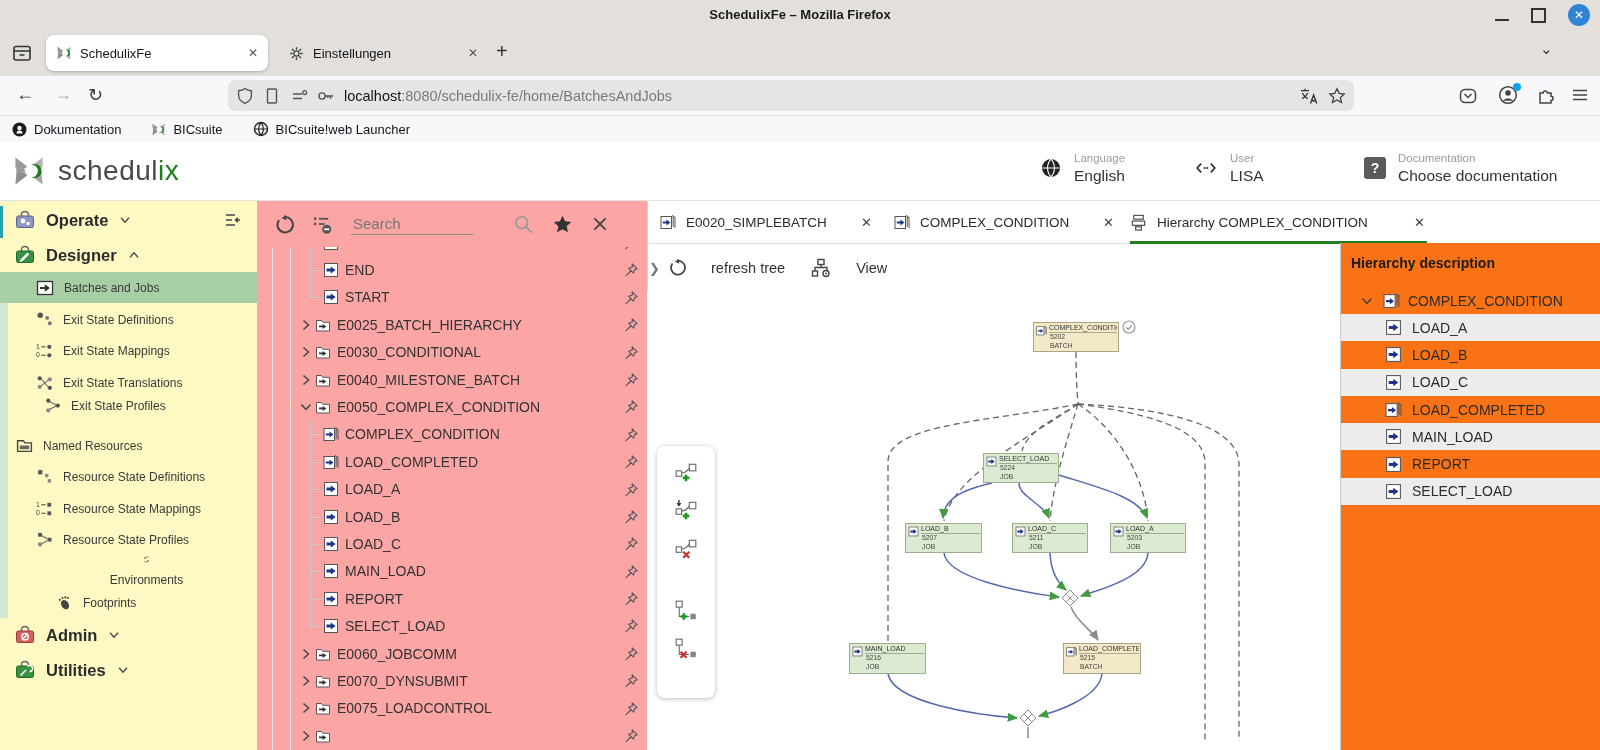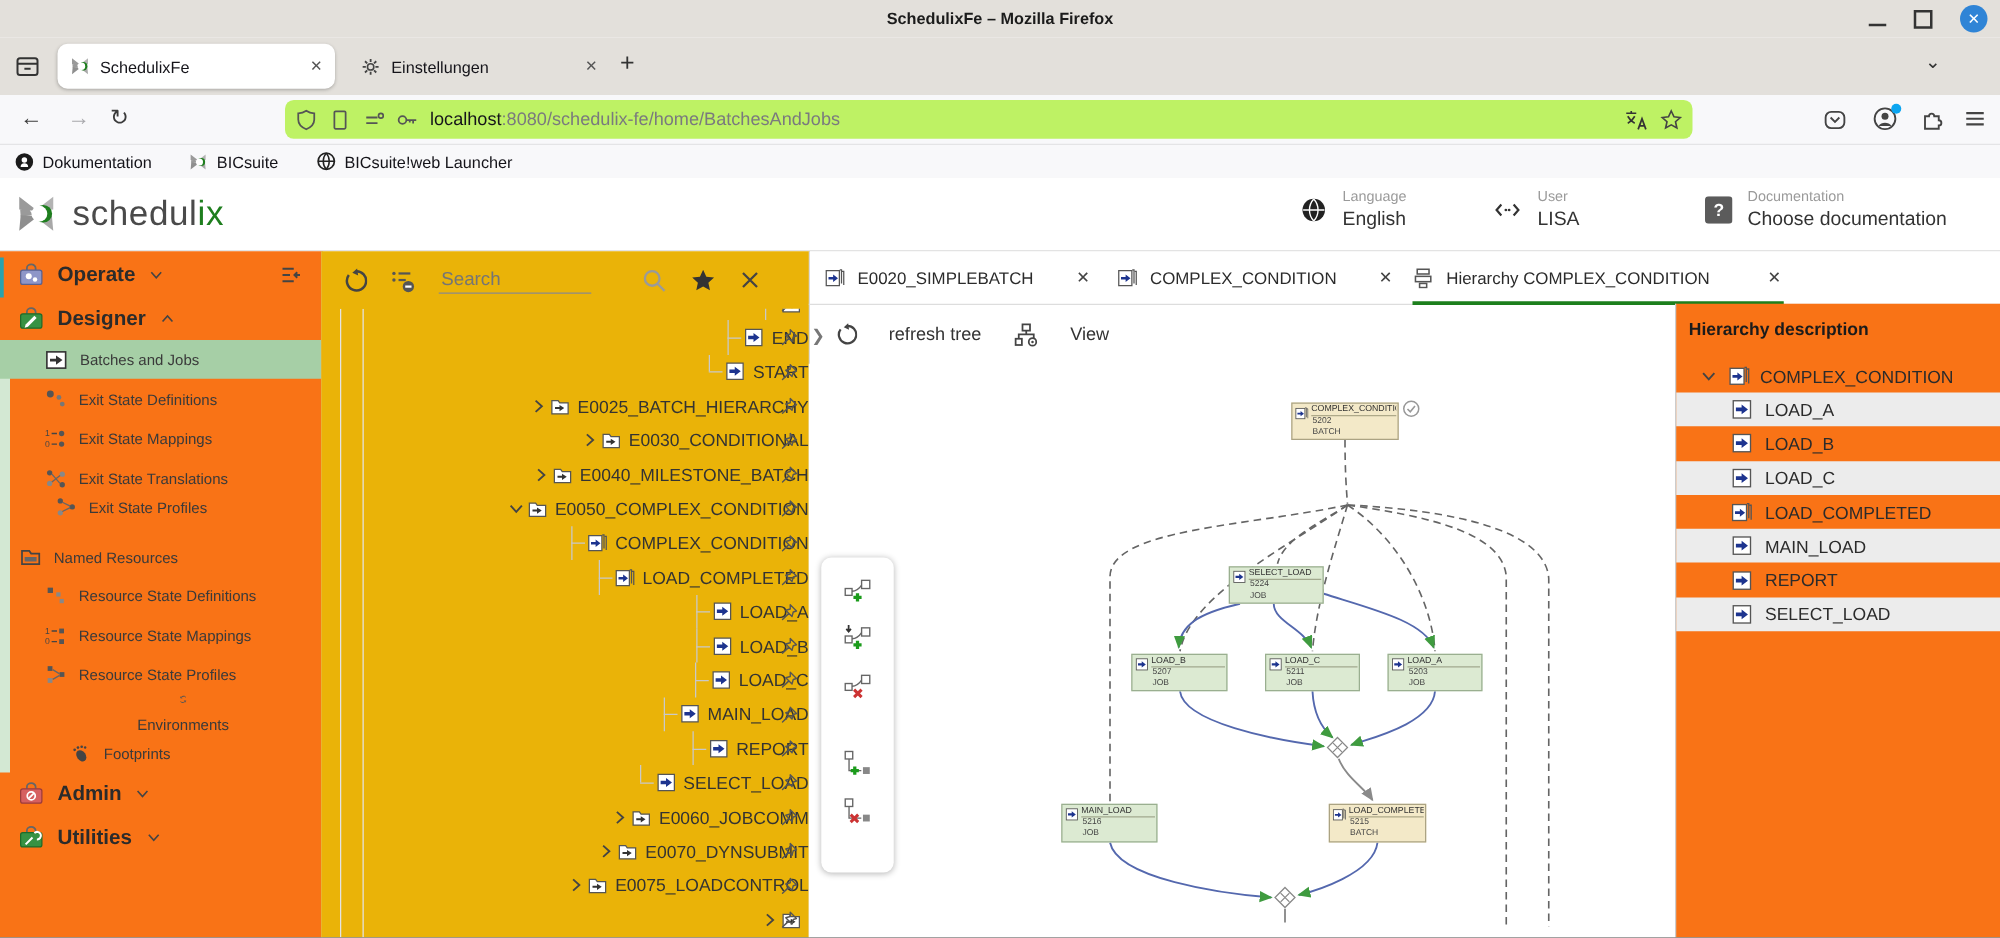--- a/index.html
+++ b/index.html
@@ -12,55 +12,55 @@
   .titlebar{position:absolute;left:0;top:0;width:1600px;height:30px;background:#e3e0db;}
   .win-title{position:absolute;left:0;right:0;top:7px;text-align:center;font-size:13px;font-weight:bold;color:#1b1b1b;}
   .winbtns{position:absolute;right:10px;top:4px;display:flex;gap:22px;align-items:center;height:22px;}
   .tabstrip{position:absolute;left:0;top:30px;width:1600px;height:46px;background:#e3e0db;}
   .btab{position:absolute;display:flex;align-items:center;gap:8px;height:36px;top:5px;border-radius:8px;padding:0 10px;font-size:13px;color:#15141a;}
   .btab.active{background:#fff;box-shadow:0 1px 3px rgba(0,0,0,.25);}
   .btab .tclose{margin-left:auto;font-size:12px;color:#555;}
   .navbar{position:absolute;left:0;top:76px;width:1600px;height:39px;background:#f8f8fa;border-bottom:1px solid #e4e4e6;}
   .navglyph{font-size:18px;color:#3b3b3b;}
   .navglyph.dim{color:#a9a9ad;}
-  .urlbar{position:absolute;left:228px;top:4px;width:1110px;height:31px;background:#bef264;border-radius:7px;display:flex;align-items:center;padding:0 8px;gap:9px;}
+  .urlbar{position:absolute;left:228px;top:4px;width:1110px;height:31px;background:#e5e5e5;border-radius:7px;display:flex;align-items:center;padding:0 8px;gap:9px;}
   .urltext{font-size:14.5px;color:#7a7a7e;white-space:nowrap;overflow:hidden;flex:1;}
   .urltext .host{color:#15141a;}
   .bookmarksbar{position:absolute;left:0;top:116px;width:1600px;height:26px;background:#f8f8fa;border-bottom:1px solid #eaeaec;display:flex;align-items:center;gap:30px;padding-left:12px;}
   .bmk{display:flex;align-items:center;gap:7px;font-size:13px;color:#15141a;}
 
   
   .appheader{position:absolute;left:0;top:142px;width:1600px;height:58px;background:#fff;border-bottom:1px solid #e3e3e3;}
   .brand{position:absolute;left:58px;top:13px;font-size:28px;color:#4a4a4a;letter-spacing:.5px;}
   .brand b{font-weight:normal;color:#1e7e1e;}
   .hgroup{position:absolute;top:9px;display:flex;align-items:center;gap:12px;}
   .hgroup .lab{font-size:11.5px;color:#9a9a9a;line-height:15px;}
   .hgroup .val{font-size:15.5px;color:#333;line-height:19px;}
 
   
   .content{position:absolute;left:0;top:201px;width:1600px;height:549px;}
-  .sidebar{position:absolute;left:0;top:0;width:257px;height:549px;background:#f97316;border-right:1px solid #d9d9d9;}
+  .sidebar{position:absolute;left:0;top:0;width:257px;height:549px;background:#fef9c3;border-right:1px solid #d9d9d9;}
   .focusline{position:absolute;left:0;top:5px;width:3px;height:32px;background:#28a2ae;}
   .sideband{position:absolute;left:0;top:71px;width:8px;height:346px;background:#d3e8d3;}
   .srow{position:absolute;left:0;display:flex;align-items:center;gap:10px;width:257px;height:32px;}
   .srow .slabel{font-size:16.5px;font-weight:bold;color:#2b2b2b;}
   .sitem{position:absolute;left:0;display:flex;align-items:center;gap:10px;width:257px;height:31px;}
   .sitem .ilabel{font-size:12px;color:#3a3a3a;}
   .sitem.selected{background:#a6cfa6;}
   .collapse-btn{position:absolute;right:14px;top:10px;}
 
-  .treepanel{position:absolute;left:257px;top:0;width:390px;height:549px;background:#eab308;border-right:1px solid #d9d9d9;}
+  .treepanel{position:absolute;left:257px;top:0;width:390px;height:549px;background:#fca5a5;border-right:1px solid #d9d9d9;}
   .treetools{position:absolute;left:0;top:0;width:390px;height:46px;display:flex;align-items:center;gap:18px;padding-left:16px;box-sizing:border-box;}
   .searchwrap{display:flex;align-items:center;}
   .searchwrap input{width:118px;border:none;outline:none;border-bottom:1px solid #8a8a8a;font-size:15px;color:#555;background:transparent;padding:2px 2px;font-family:inherit;}
   .treebody{position:absolute;left:0;top:46px;width:390px;height:503px;overflow:hidden;}
   .guides{position:absolute;left:0;top:0;bottom:0;}
   .gl{position:absolute;top:0;bottom:0;width:1px;background:#e3e3e3;}
   .treelist{position:relative;top:-18px;}
-  .trow{position:relative;display:flex;align-items:center;height:27.4px;justify-content:flex-end;}
+  .trow{position:relative;display:flex;align-items:center;height:27.4px;}
   .tsp1{width:40px;} .tsp2{width:53px;}
   .tchev{width:18px;} 
   .elbow{position:relative;width:13px;align-self:stretch;}
   .elbow::before{content:"";position:absolute;left:0;top:0;bottom:0;border-left:1px solid #c9c9c9;}
   .elbow.last::before{bottom:50%;}
   .elbow::after{content:"";position:absolute;left:0;top:50%;width:11px;border-top:1px solid #c9c9c9;}
   .ticon{margin-right:6px;}
   .tlabel{font-size:14px;color:#333;white-space:nowrap;}
   .tpin{position:absolute;right:8px;top:6px;}
 

